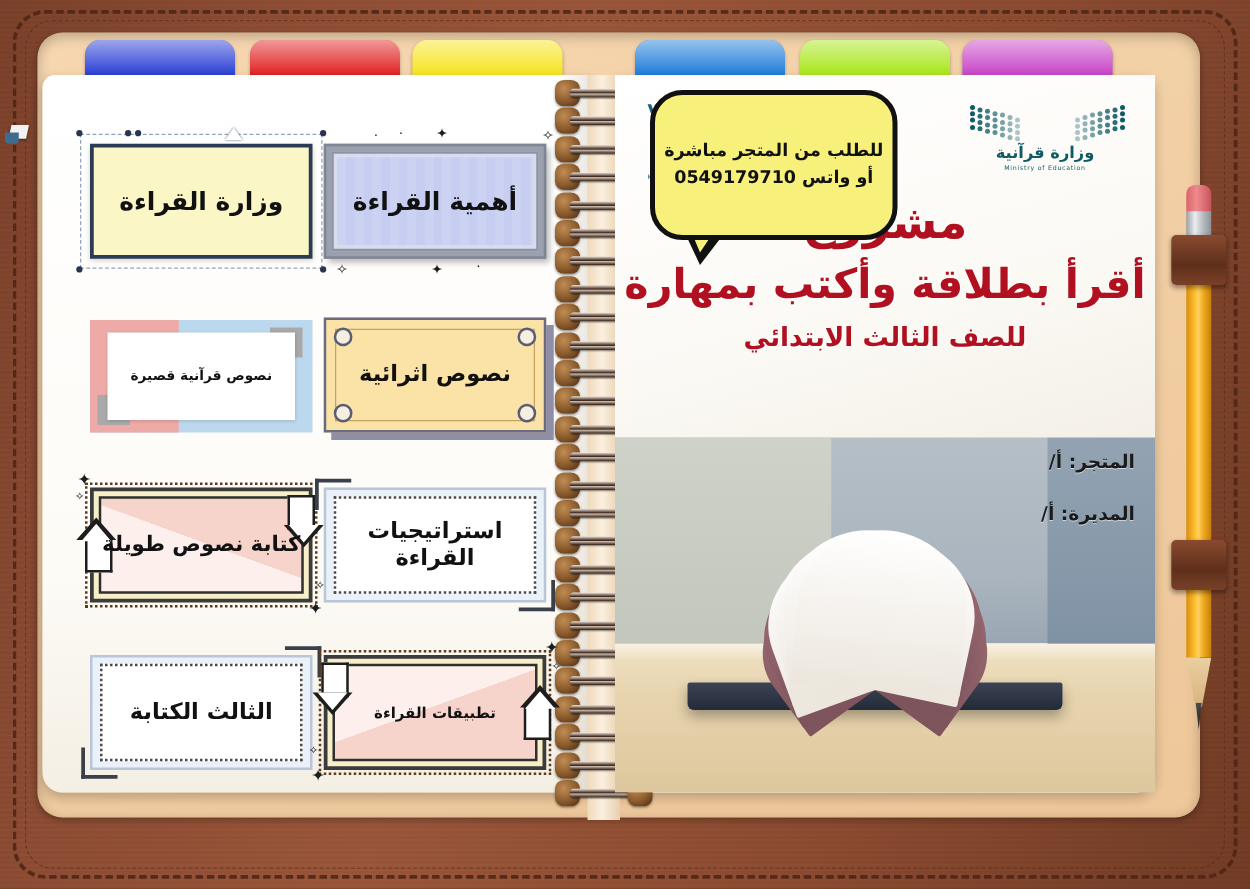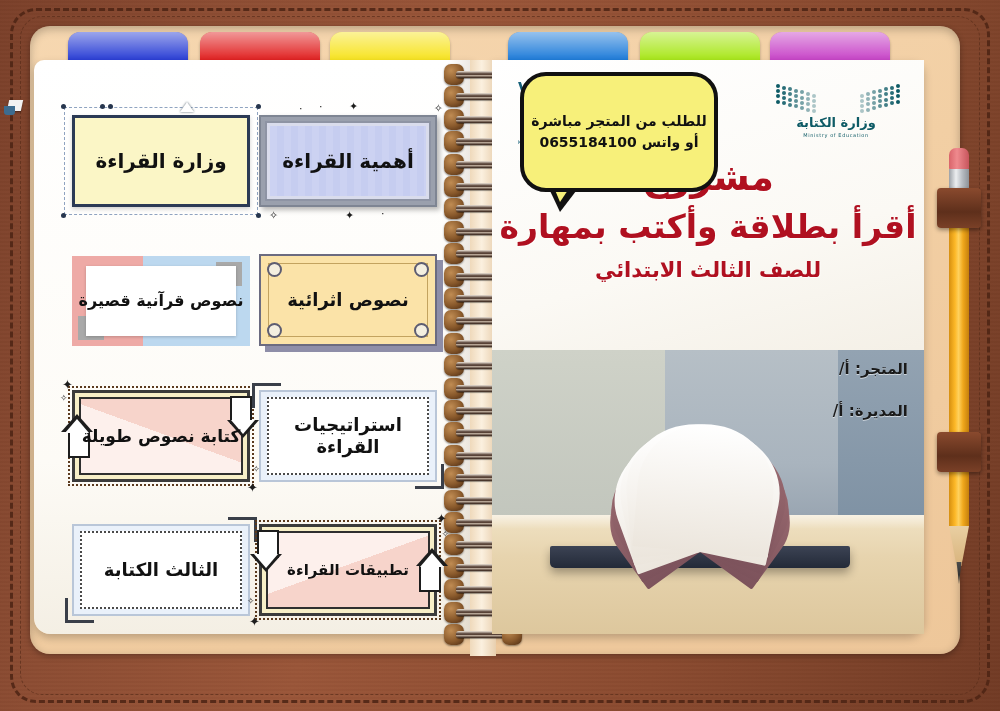--- a/index.html
+++ b/index.html
@@ -120,21 +120,21 @@
   .spark{position:absolute;color:#1d1d1d;font-size:11px;line-height:1;}
 
   
   .c3{left:38px;top:196px;width:178px;height:90px;}
   .c3 .blu{position:absolute;inset:0;background:#bcd8ef;}
   .c3 .pnk{position:absolute;left:0;top:0;width:40%;height:100%;background:#eeaaa6;}
   .c3 .gr1{position:absolute;right:8px;top:6px;width:26px;height:24px;background:#a9a9a9;}
   .c3 .gr2{position:absolute;left:6px;bottom:6px;width:26px;height:24px;background:#a9a9a9;}
   .c3 .wht{position:absolute;left:14px;top:10px;right:14px;bottom:10px;background:#ffffff;
     box-shadow:0 1px 3px rgba(0,0,0,.2);}
-  .c3 .txt{font-size:16px;}
+  .c3 .txt{font-size:11px;}
 
   
   .c4{left:225px;top:194px;width:178px;height:92px;}
   .c4 .sh{position:absolute;left:6px;top:6px;right:-6px;bottom:-6px;background:#8e8ea8;}
   .c4 .bd{position:absolute;inset:0;background:#fbe3a8;border:2px solid #6b6b80;}
   .c4 .ln{position:absolute;left:9px;top:9px;right:9px;bottom:9px;border:1.5px solid #c3a35f;}
   .c4 .knob{position:absolute;width:11px;height:11px;border-radius:50%;
     background:#f4efe0;border:2px solid #5d5d72;}
   .c4 .txt{font-size:18px;}
 
@@ -167,21 +167,21 @@
   .c7 .txt{font-size:18px;}
 
   
   .c8{left:225px;top:464px;width:178px;height:92px;}
   .c8 .dot{position:absolute;left:-4px;top:-4px;right:-4px;bottom:-4px;
     border:2.5px dotted #5b3a1e;}
   .c8 .cream{position:absolute;inset:0;background:#f7efc7;border:3px solid #3b3b3b;}
   .c8 .pink{position:absolute;left:7px;top:7px;right:7px;bottom:7px;
     background:linear-gradient(160deg,#fdf0ec 0%,#fdf0ec 46%,#f7d4cb 46%,#f7d4cb 100%);
     border:2px solid #2f2f2f;}
-  .c8 .txt{font-size:15px;}
+  .c8 .txt{font-size:12px;}
 
   .starlet{position:absolute;color:#1d1d1d;font-size:13px;line-height:1;}
 
   
   .rp{position:absolute;left:492px;top:60px;width:432px;height:574px;overflow:hidden;}
   .rp-top{position:absolute;left:0;top:0;width:432px;height:350px;
     background:linear-gradient(165deg,#ffffff 0%,#fbf9f4 55%,#f1ece1 100%);}
 
   .vision{position:absolute;left:26px;top:20px;width:130px;height:72px;}
   .vision .v-top{display:flex;align-items:baseline;gap:4px;}
@@ -616,21 +616,21 @@
           <div class="dot" style="left: 102px; top: 24px; opacity: 0.56;"></div>
           <div class="dot" style="left: 96px; top: 10px; opacity: 0.45;"></div>
           <div class="dot" style="left: 96px; top: 15.2px; opacity: 0.45;"></div>
           <div class="dot" style="left: 96px; top: 20.4px; opacity: 0.45;"></div>
           <div class="dot" style="left: 96px; top: 25.6px; opacity: 0.45;"></div>
           <div class="dot" style="left: 90px; top: 11.6px; opacity: 0.34;"></div>
           <div class="dot" style="left: 90px; top: 16.8px; opacity: 0.34;"></div>
           <div class="dot" style="left: 90px; top: 22px; opacity: 0.34;"></div>
           <div class="dot" style="left: 90px; top: 27.2px; opacity: 0.34;"></div>
         </div>
-      <div class="name">وزارة الكتابة</div>
+      <div class="name">وزارة قرآنية</div>
       <div class="sub">Ministry of Education</div>
     </div>
 
     <div class="title-wrap">
       <div class="t1">مشروع</div>
       <div class="t2">أقرأ بطلاقة وأكتب بمهارة</div>
       <div class="t3">للصف الثالث الابتدائي</div>
     </div>
 
     <div class="photo">
@@ -661,21 +661,21 @@
     </div>
 
     <div class="staff">
       <div>المتجر: أ/</div>
       <div>المديرة: أ/</div>
     </div>
 
     <div class="bub-tail"></div>
     <div class="bubble">
       <div class="l">للطلب من المتجر مباشرة</div>
-      <div class="l">أو واتس 0655184100</div>
+      <div class="l">أو واتس 0549179710</div>
     </div>
   </div>
 
   <div class="pencil">
     <div class="p-eraser"></div>
     <div class="p-ferrule"></div>
     <div class="p-body"></div>
     <div class="p-wood"></div>
     <div class="p-tip"></div>
   </div>

